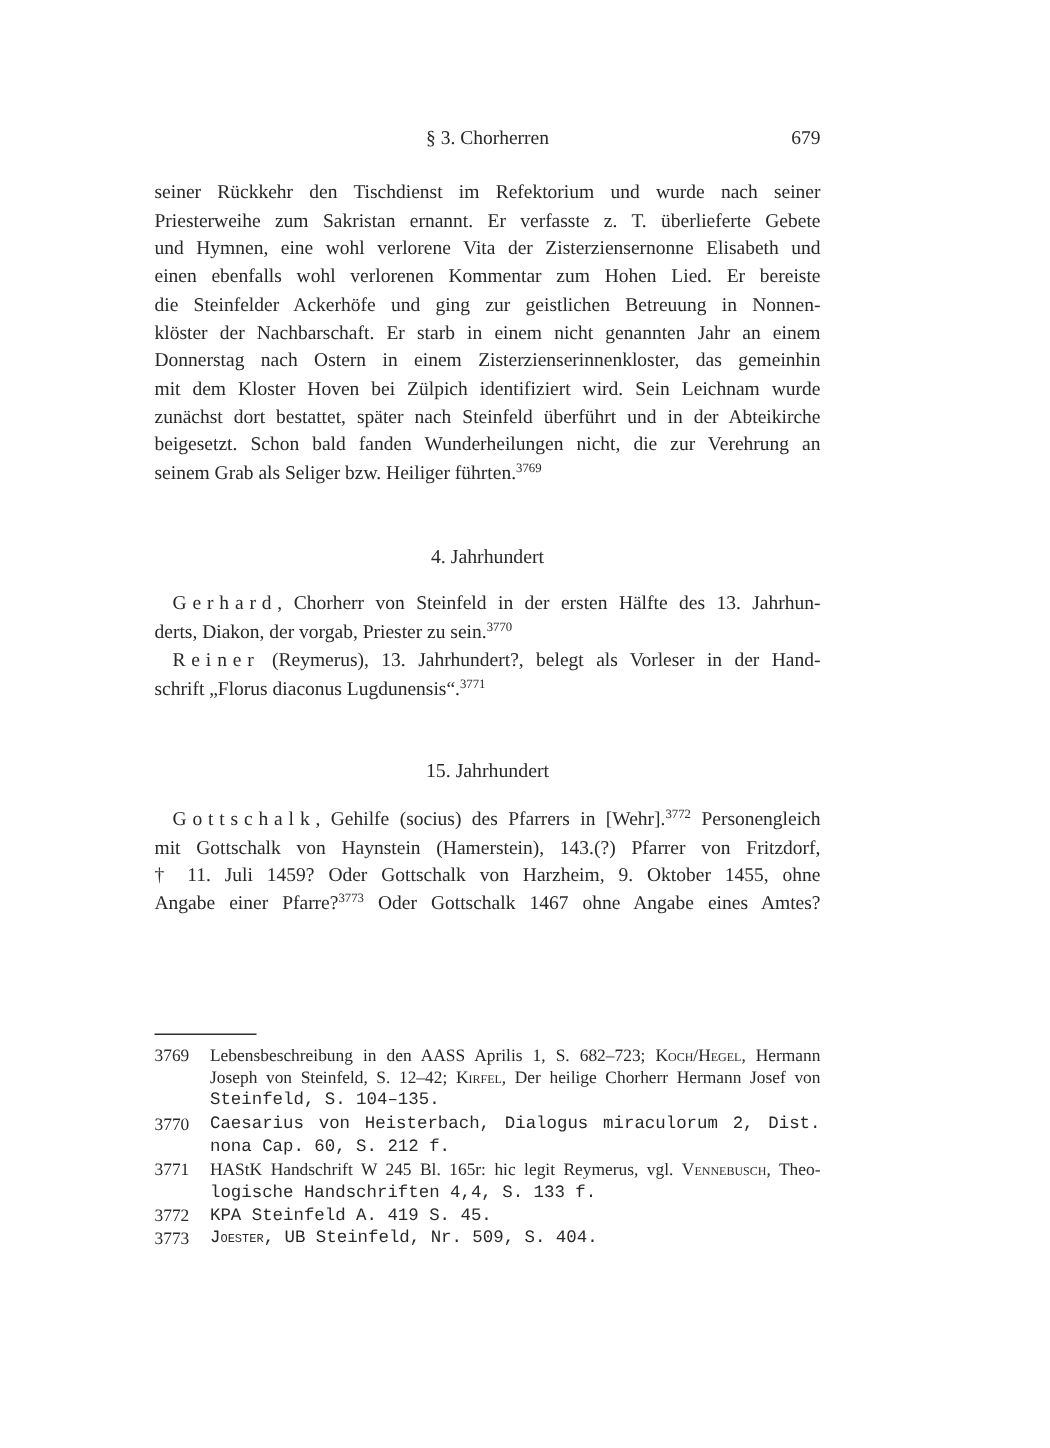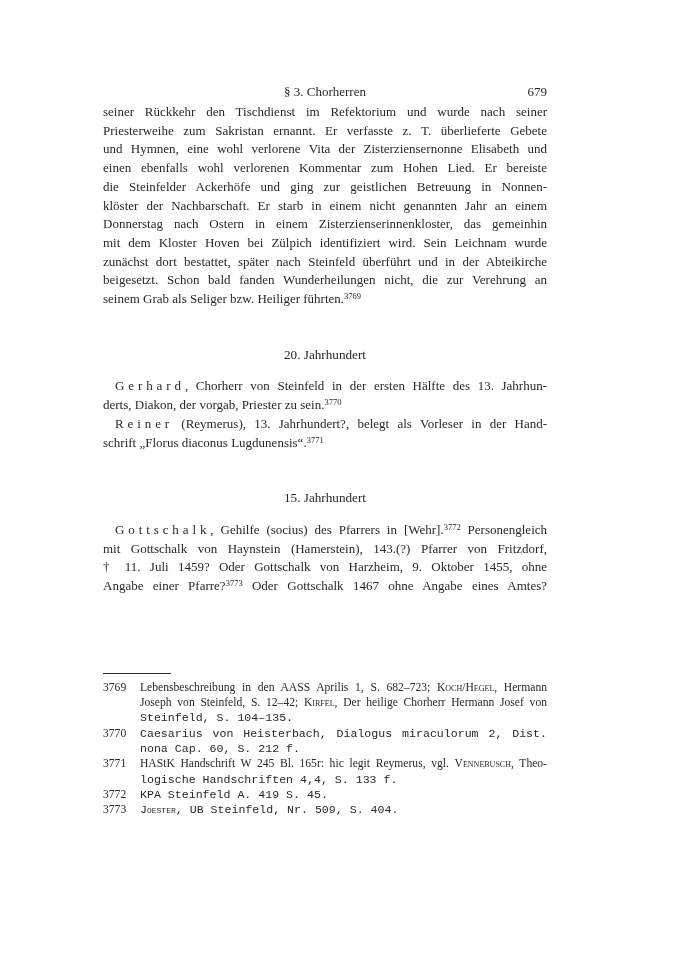--- a/index.html
+++ b/index.html
@@ -20,21 +20,21 @@
     width: 444px;
   }
   .pagehead {
     position: relative;
     height: 16px;
     font-size: 13px;
     line-height: 16px;
   }
   .pagehead .title { text-align: center; }
   .pagehead .num { position: absolute; right: 0; top: 0; }
-  main { margin-top: 3px; font-size: 13px; line-height: 18.7px; }
+  main { margin-top: 19px; font-size: 13px; line-height: 18.7px; }
   .para .line {
     text-align: justify;
     text-align-last: justify;
   }
   .para .line.last { text-align-last: left; }
   .para.indent .line:first-child { text-indent: 12px; }
   .heading {
     text-align: center;
     margin-top: 37px;
     margin-bottom: 13px;
@@ -80,21 +80,21 @@
           <div class="line"><span>und Hymnen, eine wohl verlorene Vita der Zisterziensernonne Elisabeth und</span></div>
           <div class="line"><span>einen ebenfalls wohl verlorenen Kommentar zum Hohen Lied. Er bereiste</span></div>
           <div class="line"><span>die Steinfelder Ackerhöfe und ging zur geistlichen Betreuung in Nonnen-</span></div>
           <div class="line"><span>klöster der Nachbarschaft. Er starb in einem nicht genannten Jahr an einem</span></div>
           <div class="line"><span>Donnerstag nach Ostern in einem Zisterzienserinnenkloster, das gemeinhin</span></div>
           <div class="line"><span>mit dem Kloster Hoven bei Zülpich identifiziert wird. Sein Leichnam wurde</span></div>
           <div class="line"><span>zunächst dort bestattet, später nach Steinfeld überführt und in der Abteikirche</span></div>
           <div class="line"><span>beigesetzt. Schon bald fanden Wunderheilungen nicht, die zur Verehrung an</span></div>
           <div class="line last"><span>seinem Grab als Seliger bzw. Heiliger führten.</span><span class="sup">3769</span></div>
         </div>
-        <div class="heading">20. Jahrhundert</div>
+        <div class="heading">4. Jahrhundert</div>
         <div class="para indent">
           <div class="line"><span class="g">Gerhard</span><span>, Chorherr von Steinfeld in der ersten Hälfte des 13. Jahrhun-</span></div>
           <div class="line last"><span>derts, Diakon, der vorgab, Priester zu sein.</span><span class="sup">3770</span></div>
         </div>
         <div class="para indent">
           <div class="line"><span class="g">Reiner</span><span> (</span><span class="i">Reymerus</span><span>), 13. Jahrhundert?, belegt als Vorleser in der Hand-</span></div>
           <div class="line last"><span>schrift „Florus diaconus Lugdunensis“.</span><span class="sup">3771</span></div>
         </div>
         <div class="heading">15. Jahrhundert</div>
         <div class="para indent">

